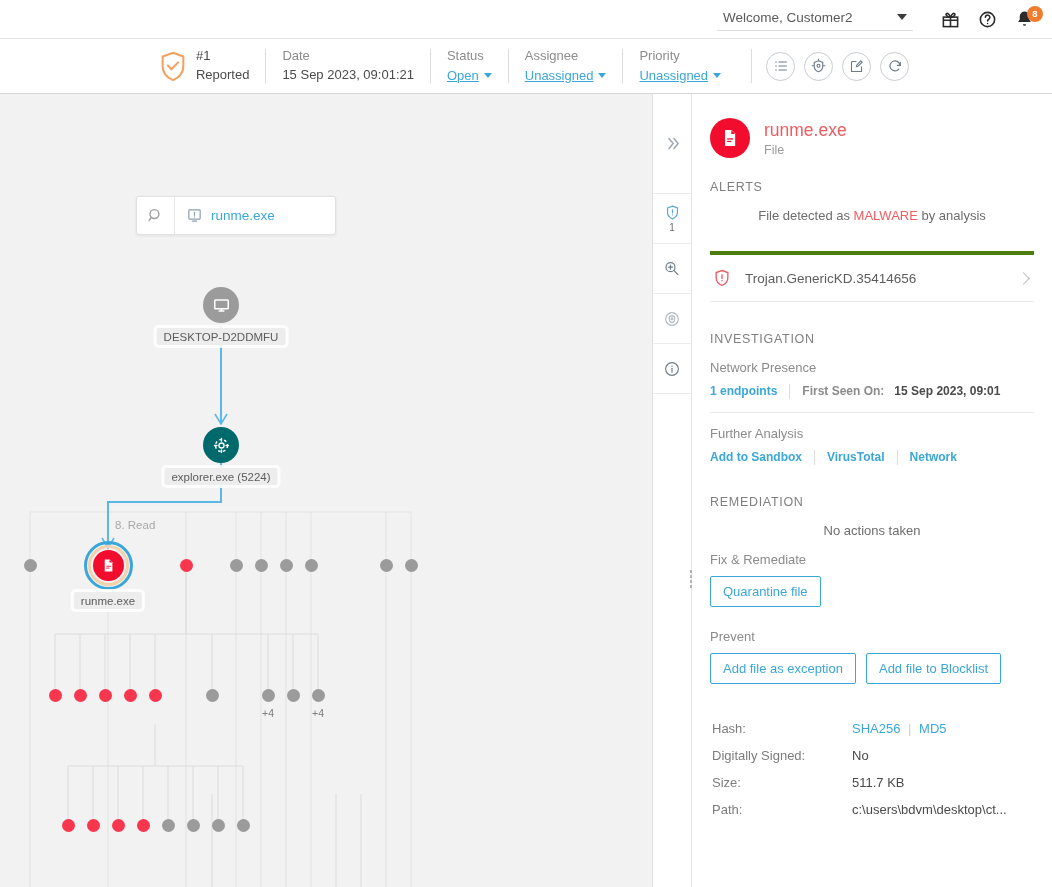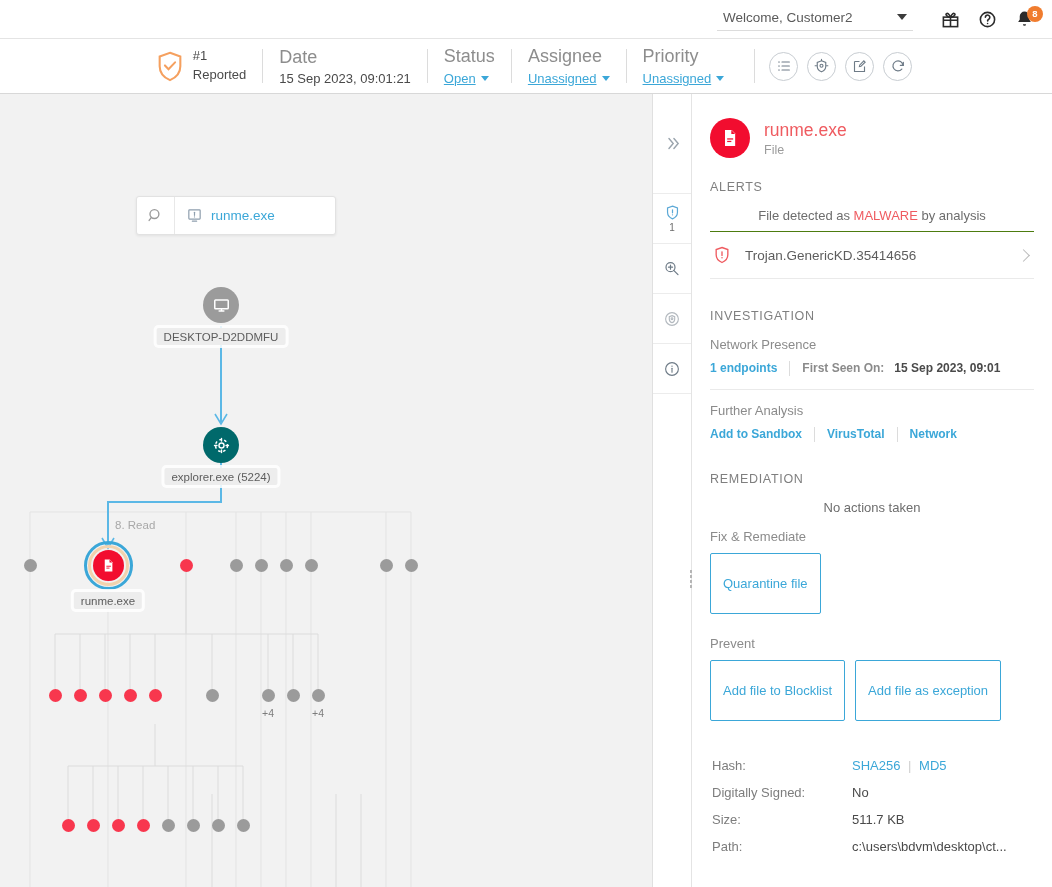--- a/index.html
+++ b/index.html
@@ -61,21 +61,21 @@
     border-top: 1px solid #e4e4e4;
     border-bottom: 1px solid #d8d8d8;
     display: flex;
     align-items: center;
     justify-content: center;
     gap: 0;
     background: #fff;
   }
   .inc-group { display: flex; align-items: center; padding: 0 16px; height: 38px; }
   .inc-sep { width: 1px; height: 34px; background: #dcdcdc; }
-  .inc-label { font-size: 18px; color: #8d8d8d; line-height: 1.45; }
+  .inc-label { font-size: 13px; color: #8d8d8d; line-height: 1.45; }
   .inc-value { font-size: 13px; color: #4a4a4a; line-height: 1.45; }
   .inc-value.link { color: #3ba7d8; text-decoration: underline; }
   .inc-stack { display: flex; flex-direction: column; }
   .shield-reported { margin-right: 9px; display: flex; align-items: center; }
   .drop-caret {
     display: inline-block;
     margin-left: 5px;
     width: 0; height: 0;
     border-left: 4px solid transparent;
     border-right: 4px solid transparent;
@@ -230,23 +230,23 @@
     font-weight: normal;
   }
   .plain { font-size: 13px; color: #6d6d6d; text-align: center; }
   .malware-word { color: #ef5b60; }
   .link { color: #3ba7d8; cursor: pointer; }
   .hr { border-top: 1px solid #eaeaea; }
 
   .alert-row {
     display: flex; align-items: center;
     padding: 13px 0 13px 2px;
-    border-top: 1px solid #4d7c0f;
+    border-top: 4px solid #4d7c0f;
     border-bottom: 1px solid #eaeaea;
-    margin-top: 8px;
+    margin-top: 28px;
     cursor: pointer;
   }
   .alert-row-text { font-size: 13.5px; color: #5d5d5d; margin-left: 13px; flex: 1; }
   .chevron-right {
     width: 9px; height: 9px;
     border-right: 1.6px solid #b9b9b9;
     border-top: 1.6px solid #b9b9b9;
     transform: rotate(45deg);
     margin-right: 6px;
   }
@@ -255,21 +255,21 @@
   .inline-row { display: flex; align-items: flex-start; font-size: 12px; font-weight: bold; }
   .vert-sep { width: 1px; height: 15px; background: #dcdcdc; margin: 0 12px; }
 
   .btn-outline {
     display: inline-flex;
     align-items: center; justify-content: center;
     border: 1px solid #3ba7d8;
     color: #3ba7d8;
     background: #fff;
     font-size: 13px;
-    padding: 22px 12px;
+    padding: 7px 12px;
     border-radius: 2px;
     cursor: pointer;
     font-family: "Liberation Sans", sans-serif;
   }
   .btn-row { display: flex; gap: 10px; }
 
   .info-table { width: 100%; font-size: 13px; }
   .info-table td { padding: 5px 0; vertical-align: top; }
   .info-table td.k { color: #7d7d7d; width: 138px; }
   .info-table td.v { color: #4a4a4a; }
@@ -665,22 +665,22 @@
 
     
     <div class="sec-title">REMEDIATION</div>
     <div class="plain">No actions taken</div>
     <div class="gap-sm"></div>
     <div class="kv-label">Fix &amp; Remediate</div>
     <button class="btn-outline">Quarantine file</button>
     <div class="gap-md"></div>
     <div class="kv-label">Prevent</div>
     <div class="btn-row">
+      <button class="btn-outline">Add file as exception</button>
       <button class="btn-outline">Add file to Blocklist</button>
-      <button class="btn-outline">Add file as exception</button>
     </div>
 
     <div class="gap-lg"></div>
 
     
     <table class="info-table">
       <tbody>
           <tr>
         <td class="k">Hash:</td>
         <td class="v">

